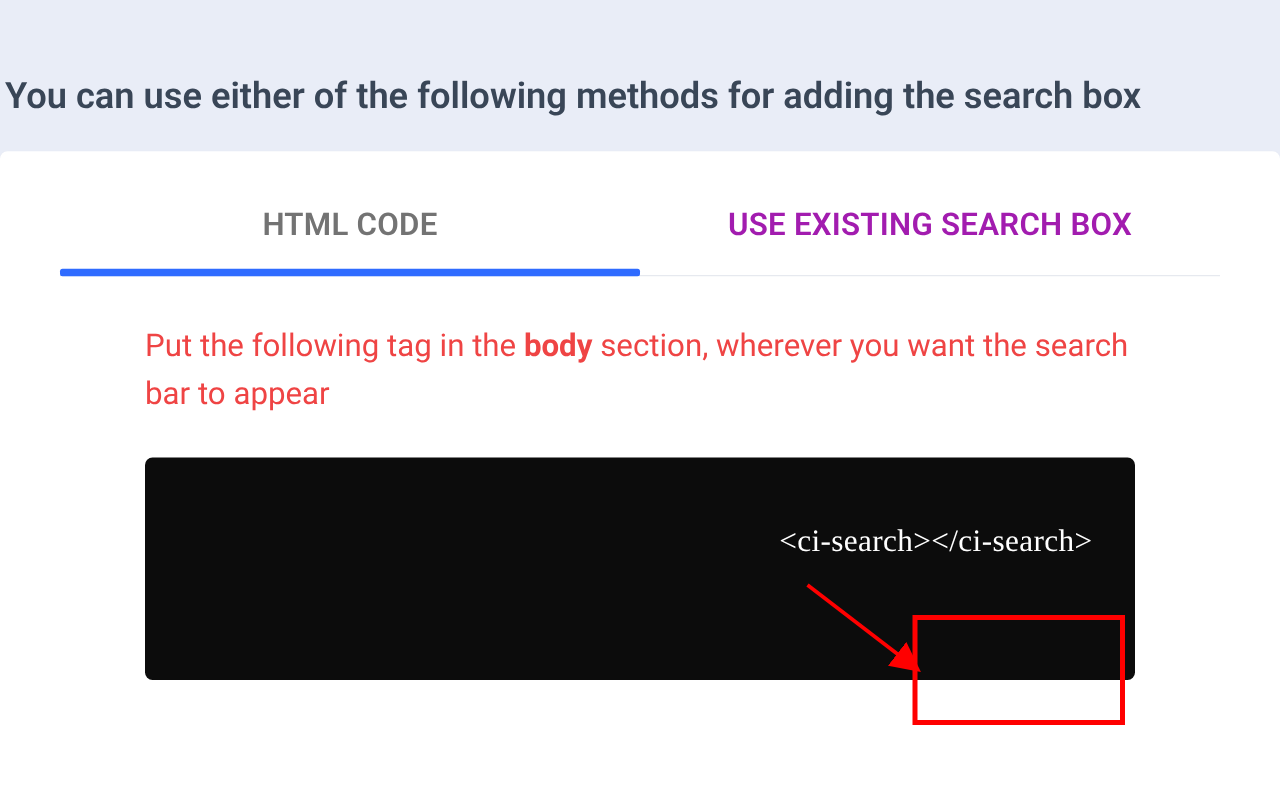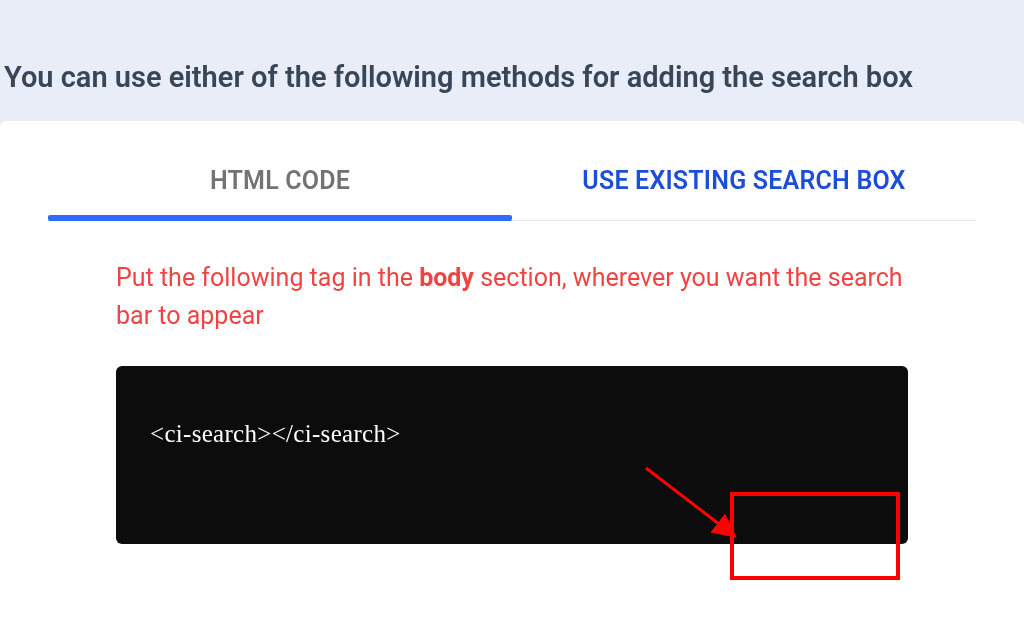--- a/index.html
+++ b/index.html
@@ -30,21 +30,21 @@
       display: flex;
       border-bottom: 1px solid #e6e9ef;
     }
     .tab {
       flex: 1;
       text-align: center;
       padding: 0 18px 24px 18px;
       font-size: 25px;
       font-weight: 600;
       line-height: 1.25;
-      color: #1d4ed8;
+      color: #a21caf;
       letter-spacing: 0.2px;
       cursor: pointer;
       position: relative;
     }
     .tab.active {
       color: #737373;
     }
     .tab.active::after {
       content: "";
       position: absolute;
@@ -70,20 +70,21 @@
     }
     .code-block {
       background: #0c0c0c;
       border-radius: 6px;
       padding: 54px 34px 72px 34px;
       color: #fff;
       font-family: "Times New Roman", Georgia, serif;
       font-size: 25px;
       letter-spacing: 0.3px;
       min-height: 178px;
+      text-align: right;
     }
     .copy-button {
       position: absolute;
       right: 24px;
       bottom: -20px;
       background: #2d9c3c;
       background: linear-gradient(#3eb24d, #2d9c3c);
       color: #fff;
       border: none;
       border-radius: 6px;

